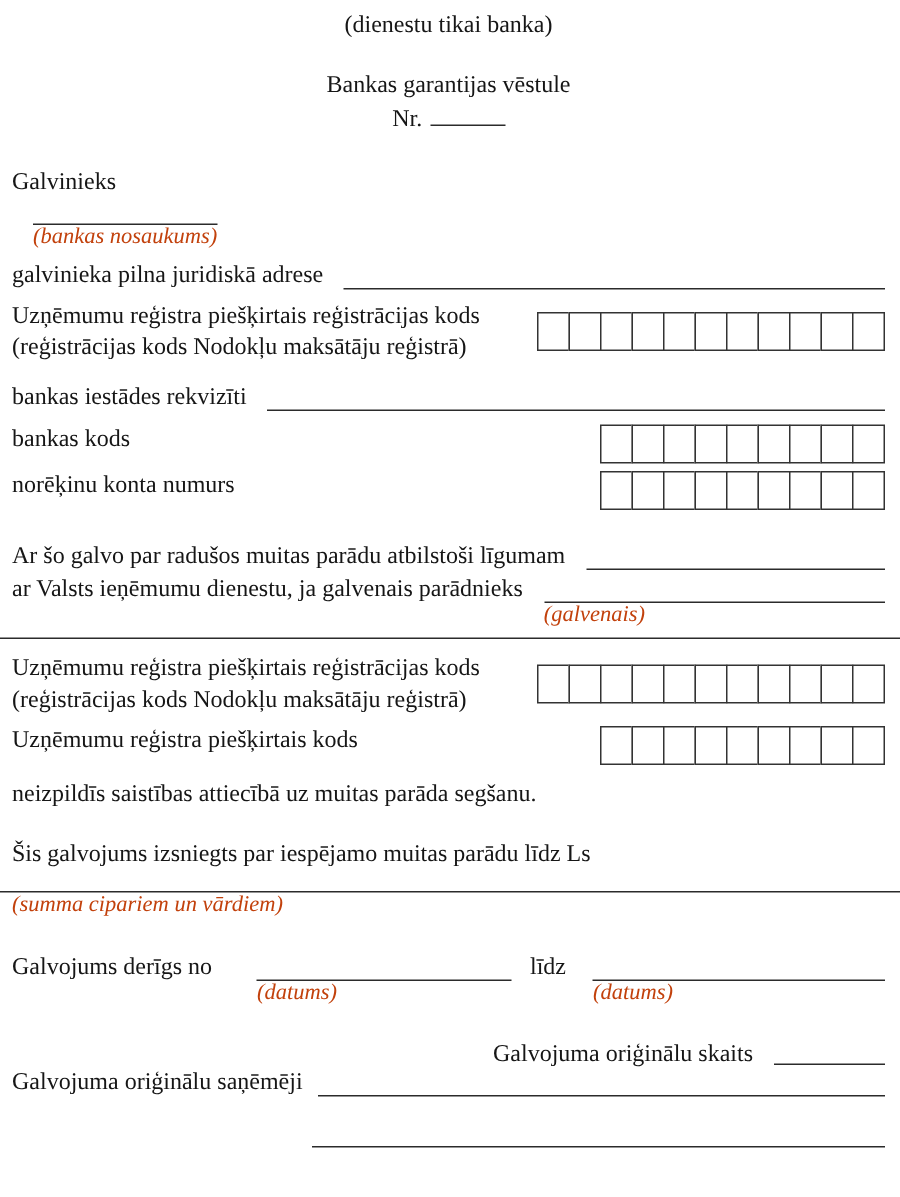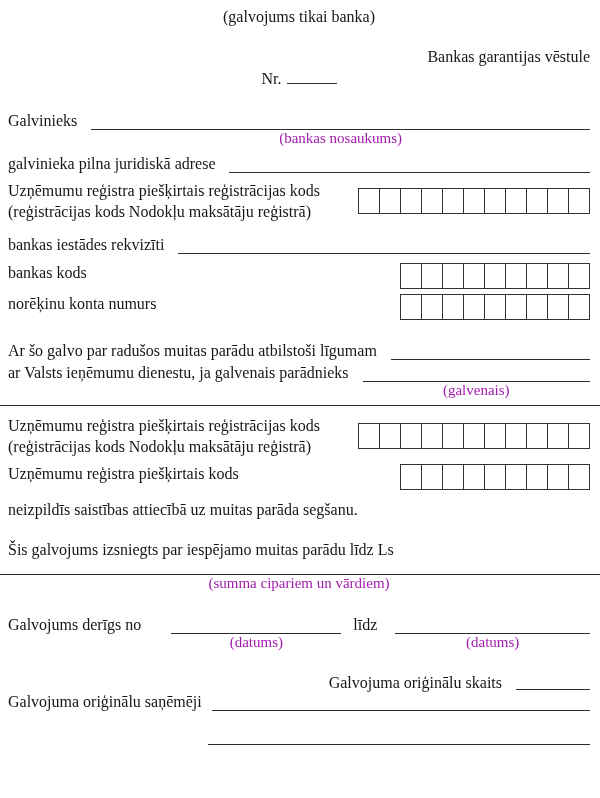--- a/index.html
+++ b/index.html
@@ -15,36 +15,36 @@
     line-height: 19px;
     padding: 7px 10px 0 8px;
     position: relative;
     overflow: hidden;
   }
   .center { text-align: center; }
   .row { display: flex; align-items: flex-start; }
   .label { white-space: nowrap; }
   .fill { flex: 1; display: flex; flex-direction: column; min-width: 0; }
   .fill .line { height: 19px; border-bottom: 1px solid #2b2b2b; }
-  .caption { text-align: center; font-size: 15px; line-height: 17px; color: #a21caf; }
+  .caption { font-size: 15px; line-height: 17px; color: #c2410c; font-style: italic; }
   .ml14 { margin-left: 14px; }
   .ml10 { margin-left: 10px; }
   .boxes { display: flex; margin-left: auto; align-self: center; }
   .cell { width: 22px; height: 26px; border: 1px solid #333; margin-left: -1px; background: #fff; }
   .cell:first-child { margin-left: 0; }
   .regblock { align-items: flex-start; }
   .reglabel { line-height: 21px; }
   .sep { border-top: 1px solid #2b2b2b; margin-left: -8px; margin-right: -10px; }
   .nr-line { display: inline-block; width: 50px; border-bottom: 1px solid #2b2b2b; height: 17px; margin-left: 5px; }
   .shortline { display: inline-block; width: 74px; border-bottom: 1px solid #2b2b2b; height: 17px; margin-left: 14px; }
   .finalline { margin-left: 200px; border-bottom: 1px solid #2b2b2b; height: 17px; }
   
-  .m-title { margin-top: 21px; text-align: right; }
+  .m-title { margin-top: 21px; }
   .m-nr { margin-top: 1px; }
-  .m-galvinieks { margin-top: 23px; }
+  .m-galvinieks { margin-top: 23px; flex-direction: column; }
   .m-adrese { margin-top: 7px; }
   .m-regblock1 { margin-top: 7px; }
   .m-rekviziti { margin-top: 13px; }
   .m-bankaskods { margin-top: 9px; }
   .m-konta { margin-top: 5px; }
   .m-galvo { margin-top: 21px; }
   .m-dienests { margin-top: 3px; }
   .m-sep1 { margin-top: 6px; }
   .m-adrese2 { margin-top: 16px; }
   .m-regblock2 { margin-top: 9px; }
@@ -57,21 +57,21 @@
   .m-final { margin-top: 17px; }
   .datefill1 { flex: none; width: 170px; margin-left: 30px; }
   .lidz { margin-left: 12px; }
   .datefill2 { margin-left: 18px; }
 </style>
 </head>
 <body>
 
 <div class="page">
 
-  <div class="center">(galvojums tikai banka)</div>
+  <div class="center">(dienestu tikai banka)</div>
 
   <div class="center m-title">Bankas garantijas vēstule</div>
 
   <div class="center m-nr">
     <span>Nr.</span><span class="nr-line"></span>
   </div>
 
   <div class="row m-galvinieks">
     <span class="label">Galvinieks</span>
     <span class="fill ml14">

